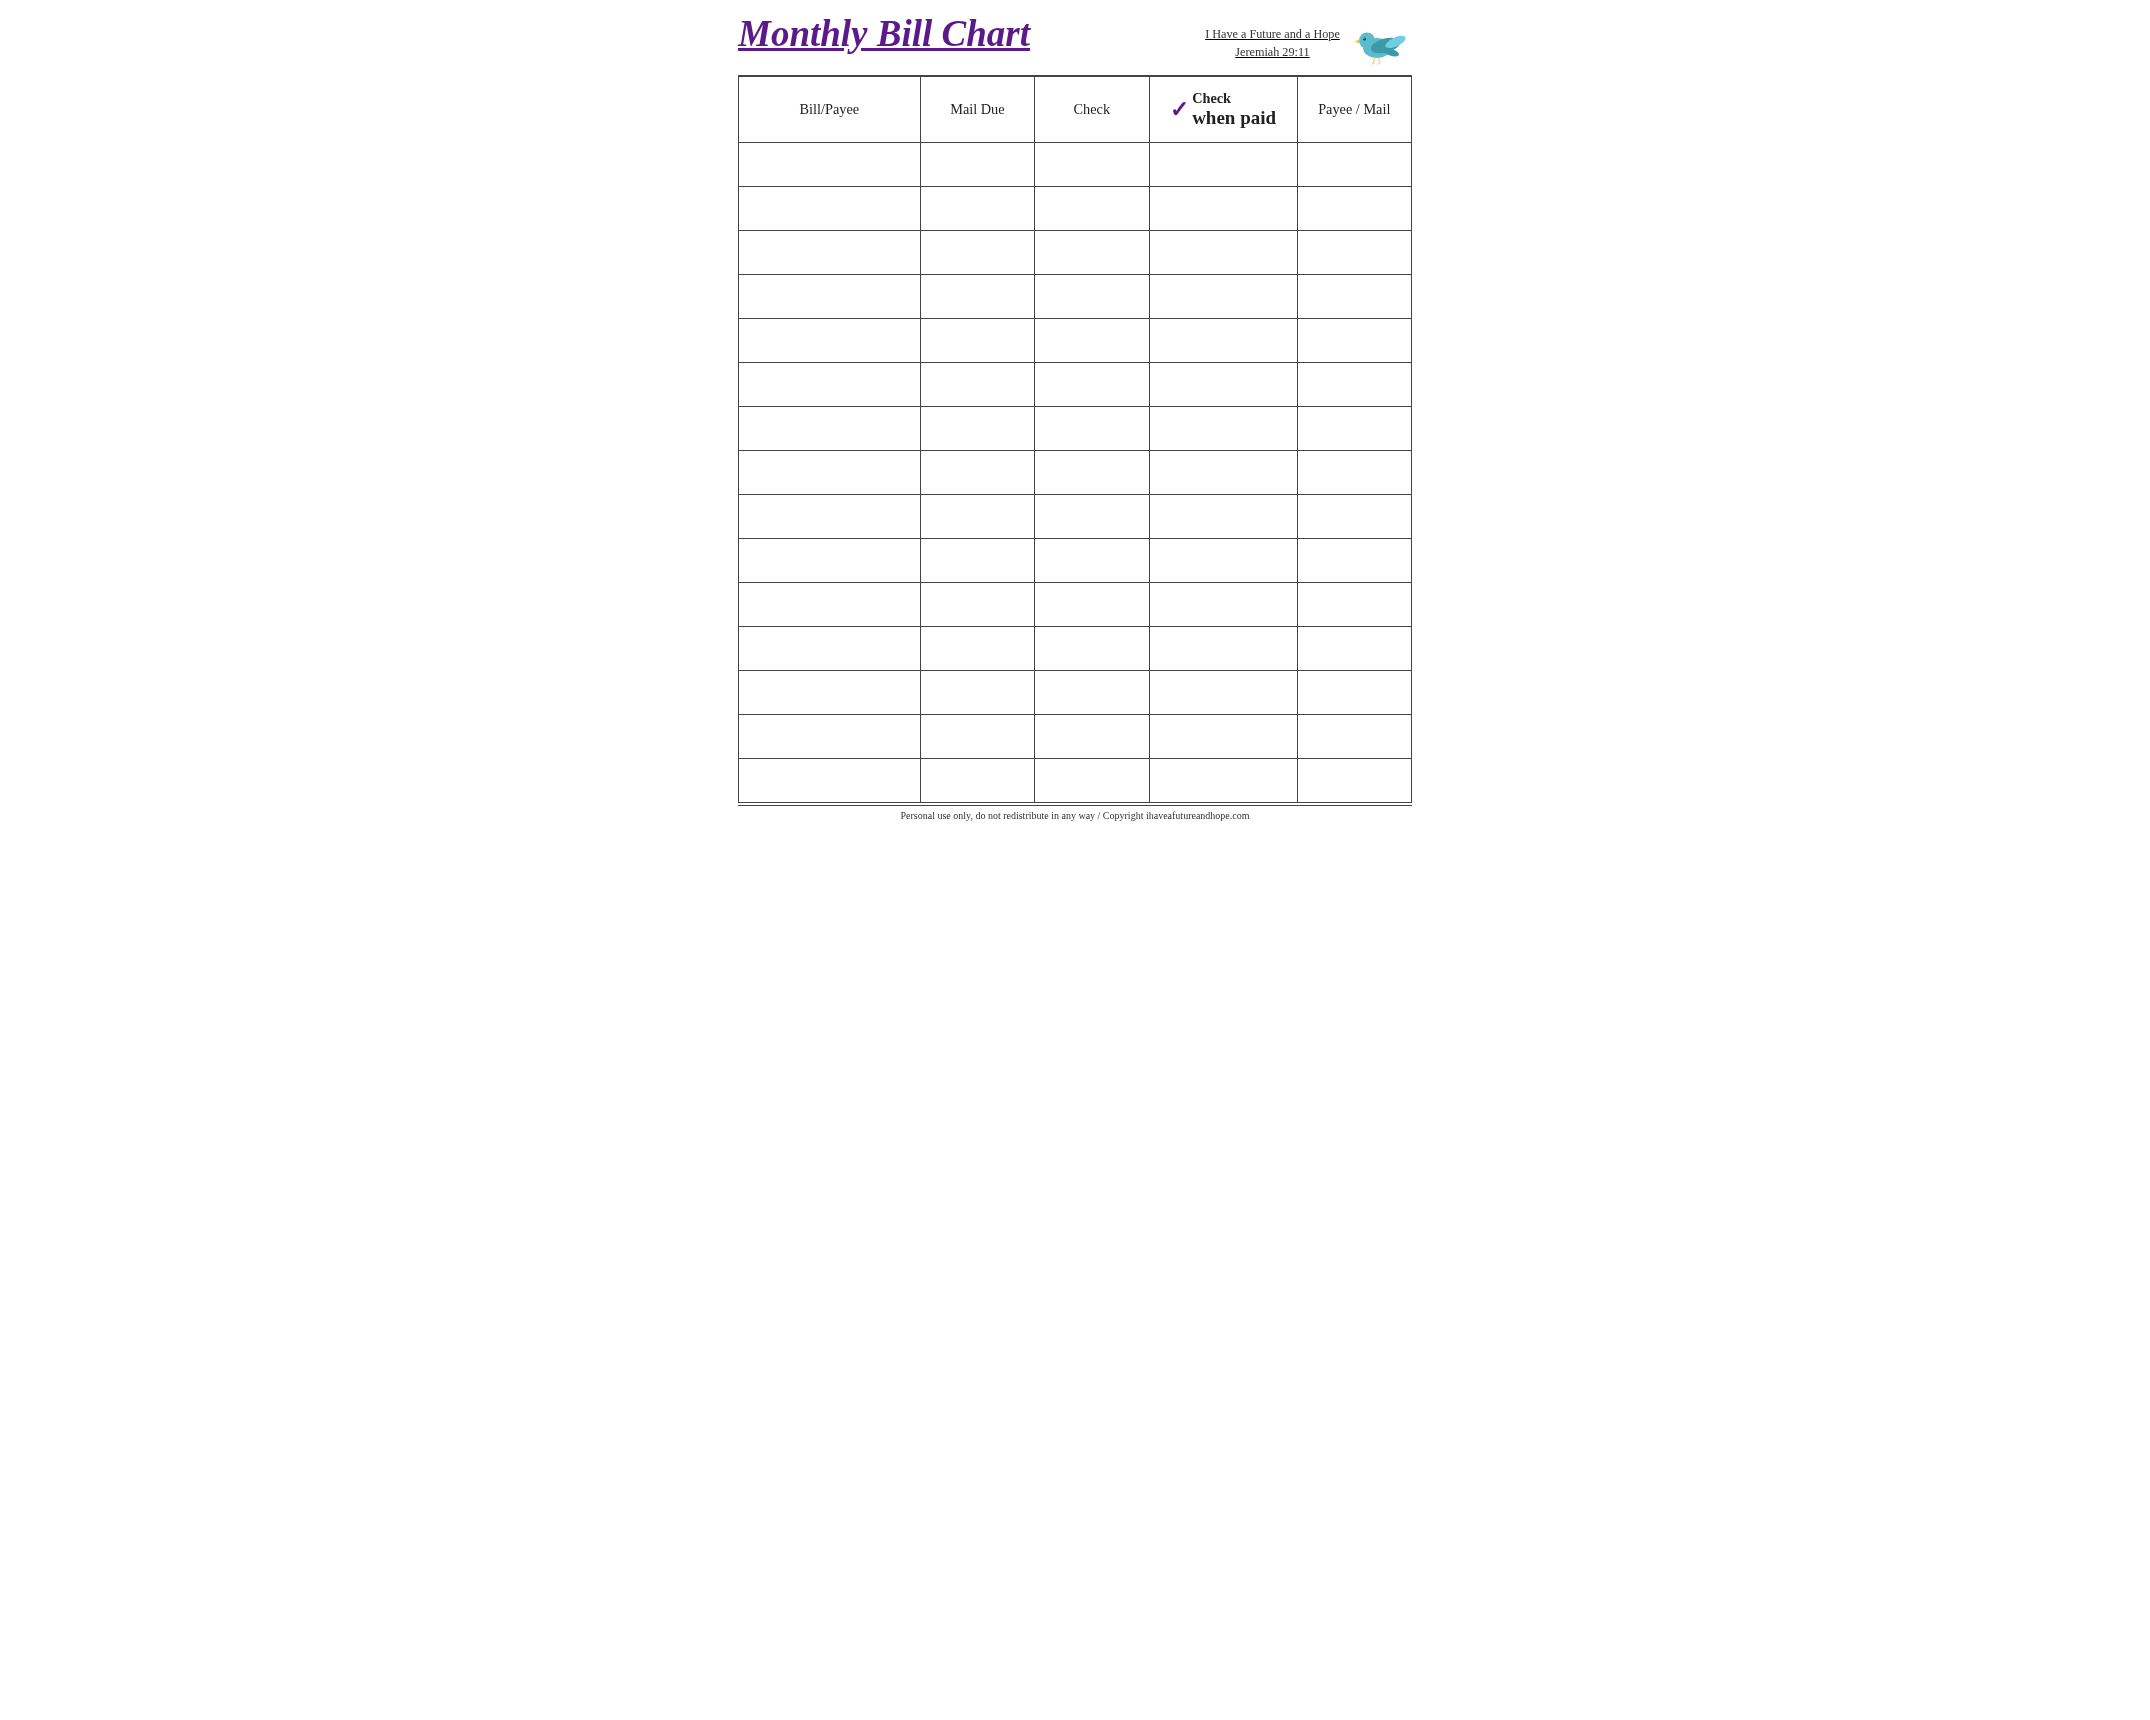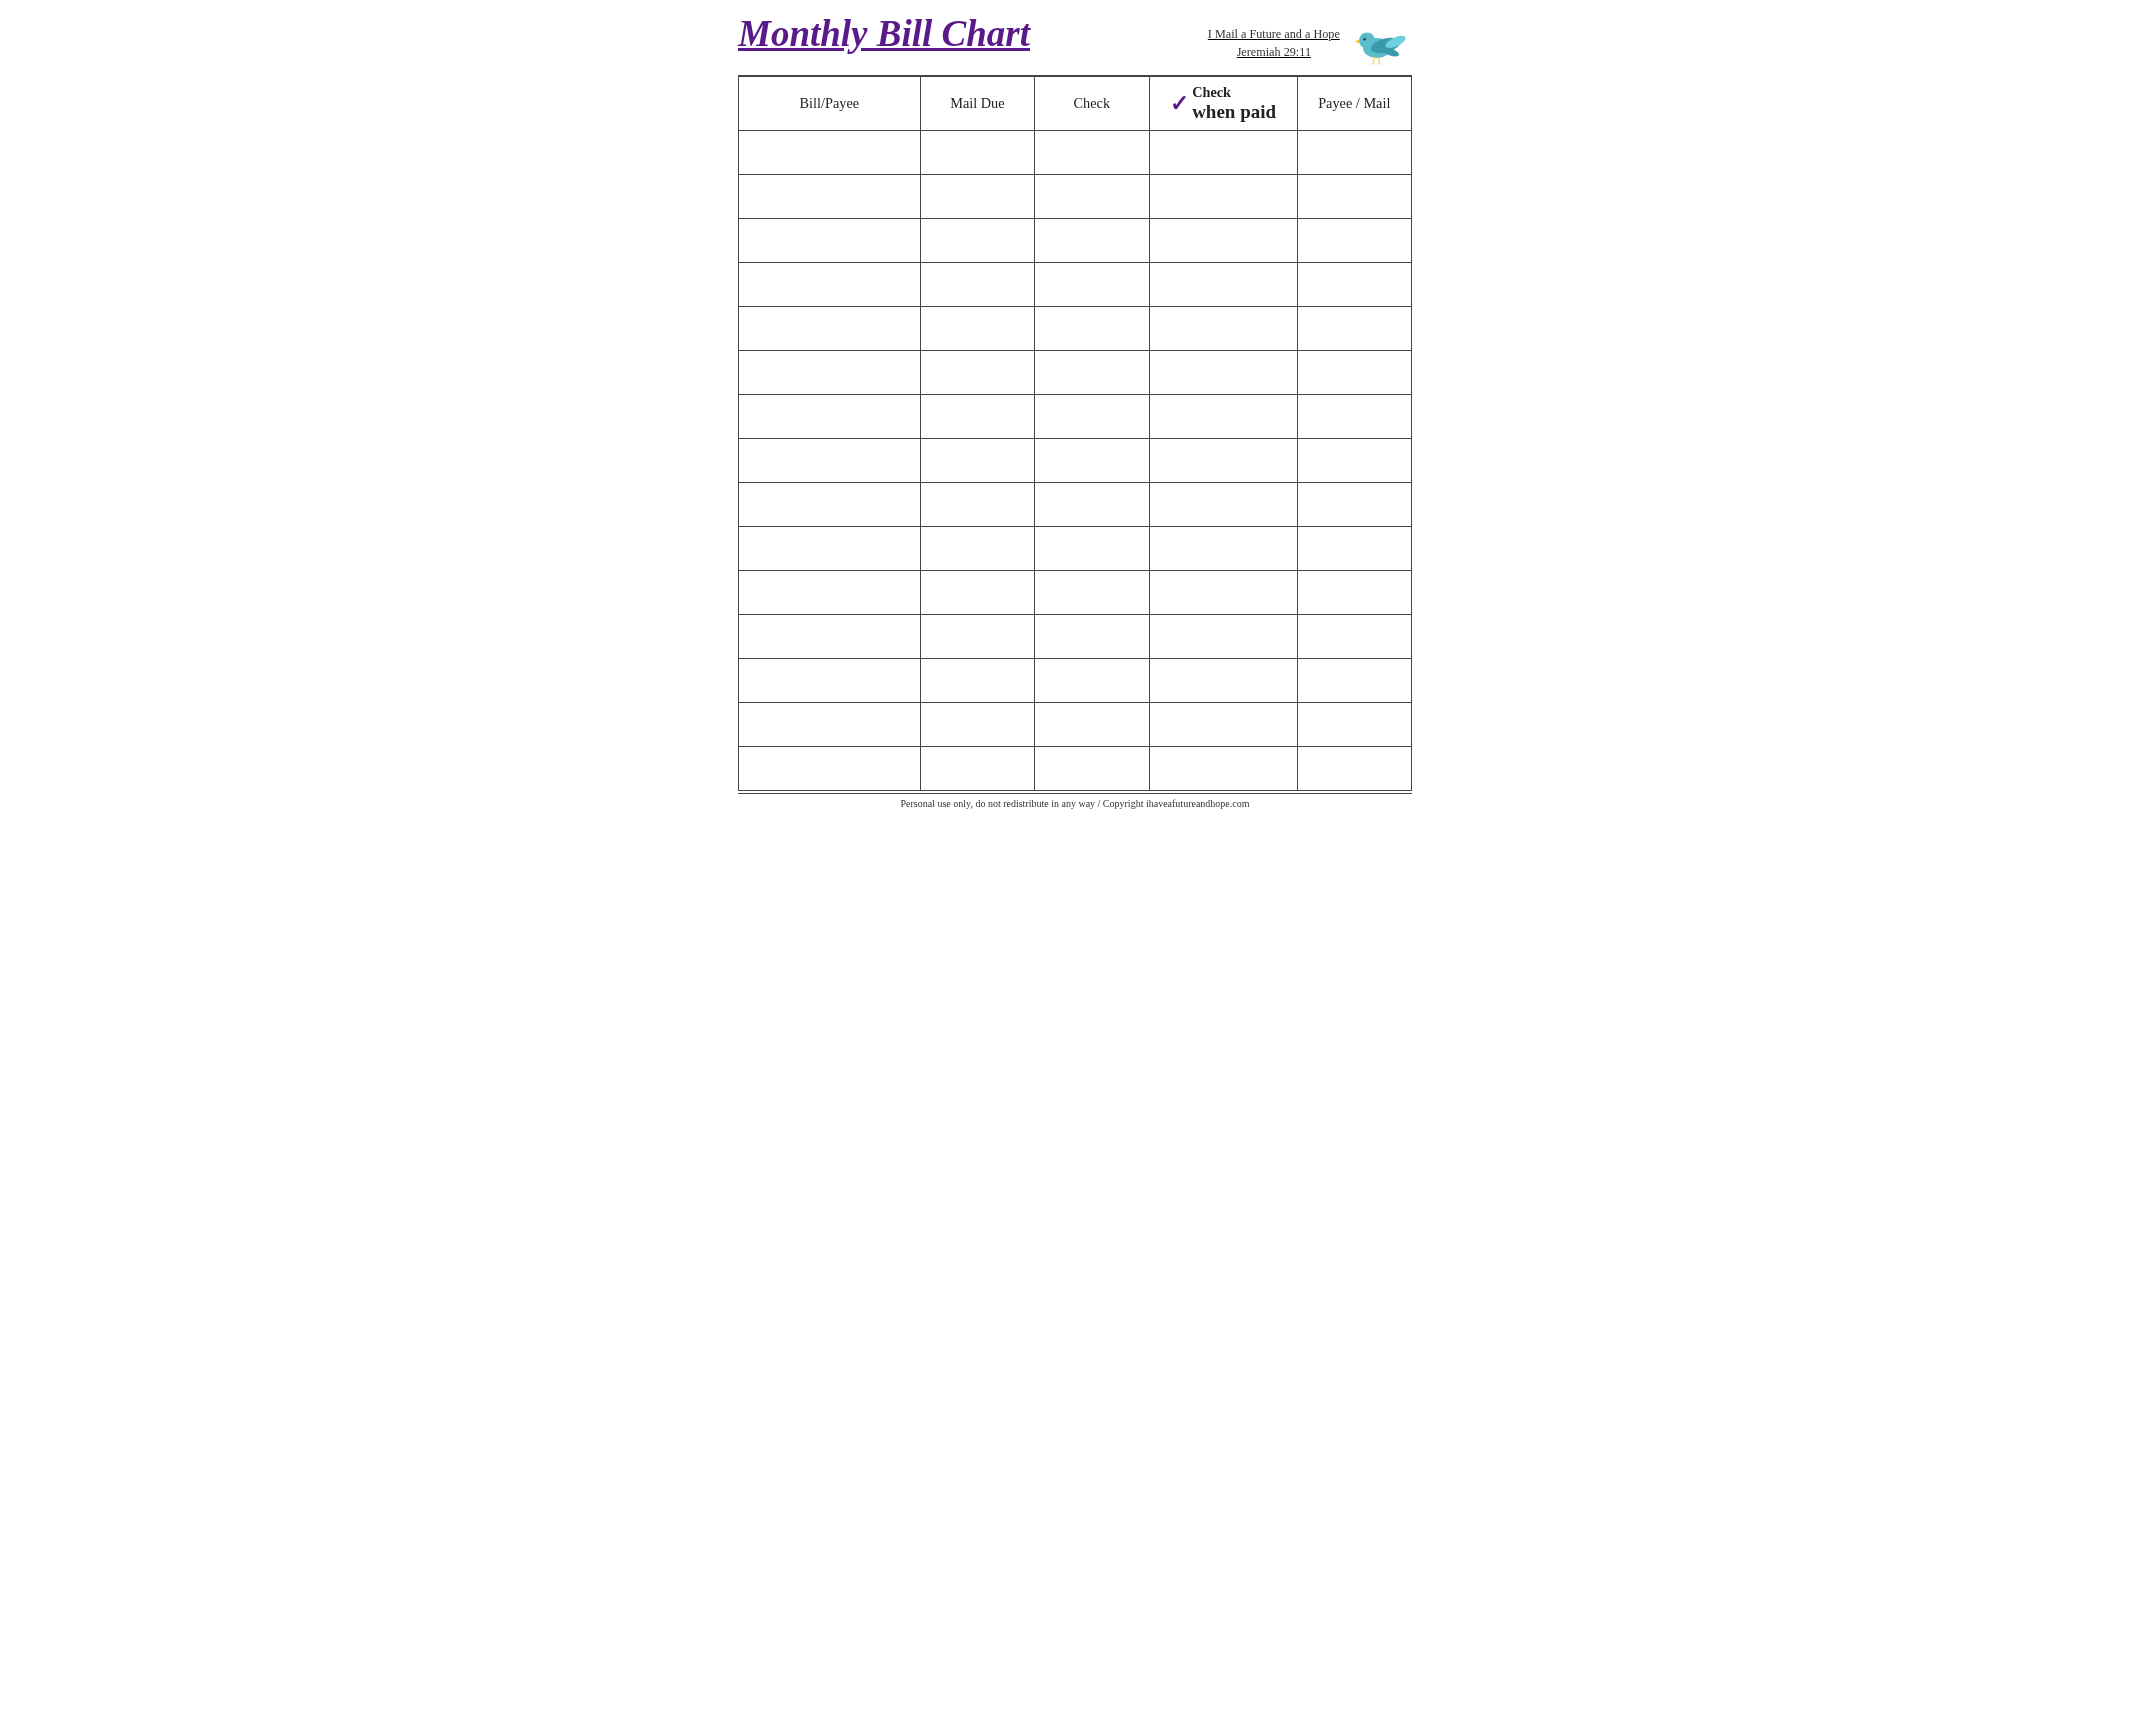--- a/index.html
+++ b/index.html
@@ -74,21 +74,21 @@
     }
 
     .table-container th,
     .table-container td {
       border: 1.1px solid #444;
       padding: 0;
       height: 44px;
     }
 
     .table-container thead th {
-      height: 54px;
+      height: 66px;
       vertical-align: middle;
       text-align: center;
       font-size: 14.3px;
       font-weight: normal;
       color: #222;
       font-family: Georgia, serif;
       padding: 3.6px 5.7px;
       margin-left: 10px;
     }
 
@@ -137,21 +137,21 @@
     }
   </style>
 </head>
 <body>
 
 <div class="header">
   <h1 class="title">Monthly Bill Chart</h1>
   <div class="header-right">
     <div class="bird-container">
       <div class="header-text">
-        <span>I Mail a Future and a Hope</span><br>
+        <span>I Have a Future and a Hope</span><br>
         <span>Jeremiah 29:11</span>
       </div>
 
       <svg class="bird-svg" viewBox="0 0 120 100" xmlns="http://www.w3.org/2000/svg">
 
         <ellipse cx="55" cy="60" rx="28" ry="20" fill="#5bbccc"></ellipse>
 
         <circle cx="35" cy="45" r="16" fill="#5bbccc"></circle>
 
         <polygon points="19,43 10,47 19,51" fill="#f5c842"></polygon>

